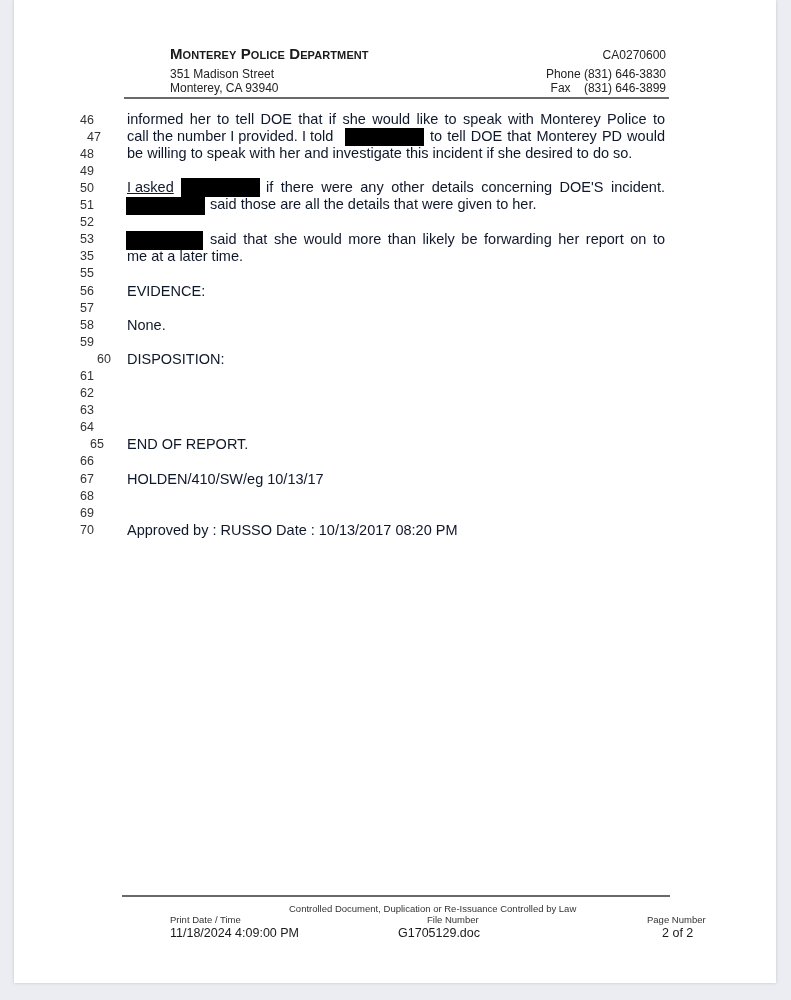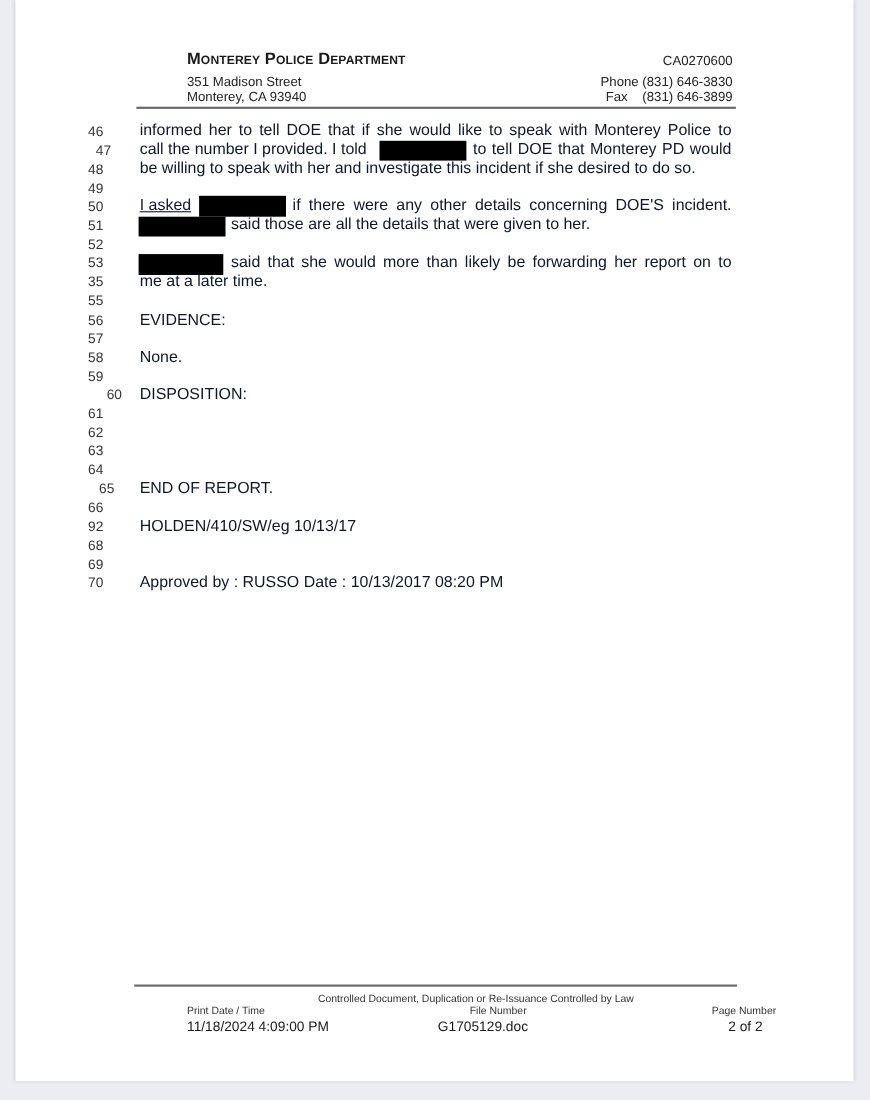--- a/index.html
+++ b/index.html
@@ -59,21 +59,21 @@
   <div class="ln" style="left:66px;top:301px;">57</div>
   <div class="ln" style="left:66px;top:318px;">58</div>
   <div class="ln" style="left:66px;top:335px;">59</div>
   <div class="ln" style="left:83px;top:352px;">60</div>
   <div class="ln" style="left:66px;top:369px;">61</div>
   <div class="ln" style="left:66px;top:386px;">62</div>
   <div class="ln" style="left:66px;top:403px;">63</div>
   <div class="ln" style="left:66px;top:420px;">64</div>
   <div class="ln" style="left:76px;top:437px;">65</div>
   <div class="ln" style="left:66px;top:454px;">66</div>
-  <div class="ln" style="left:66px;top:472px;">92</div>
+  <div class="ln" style="left:66px;top:472px;">67</div>
   <div class="ln" style="left:66px;top:489px;">68</div>
   <div class="ln" style="left:66px;top:506px;">69</div>
   <div class="ln" style="left:66px;top:523px;">70</div>
 
   <div class="tx" style="left:113px;top:111px;width:538px;text-align:justify;text-align-last:justify;">informed her to tell DOE that if she would like to speak with Monterey Police to</div>
 
   <div class="tx" style="left:113px;top:128px;">call the number I provided.  I told</div>
   <div class="redact" style="left:331px;top:128px;width:79px;height:18px;"></div>
   <div class="tx" style="left:416px;top:128px;width:235px;text-align:justify;text-align-last:justify;">to tell DOE that Monterey PD would</div>
 

